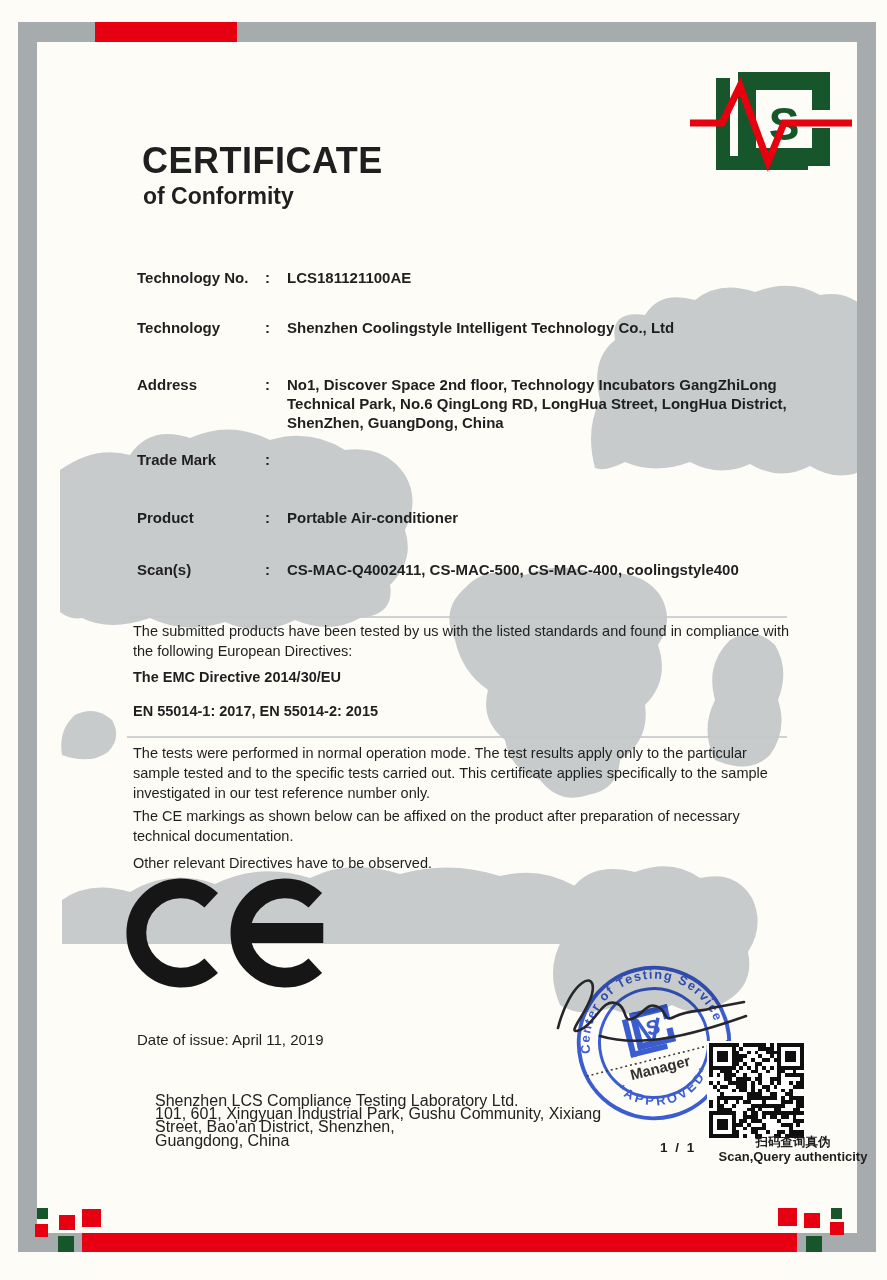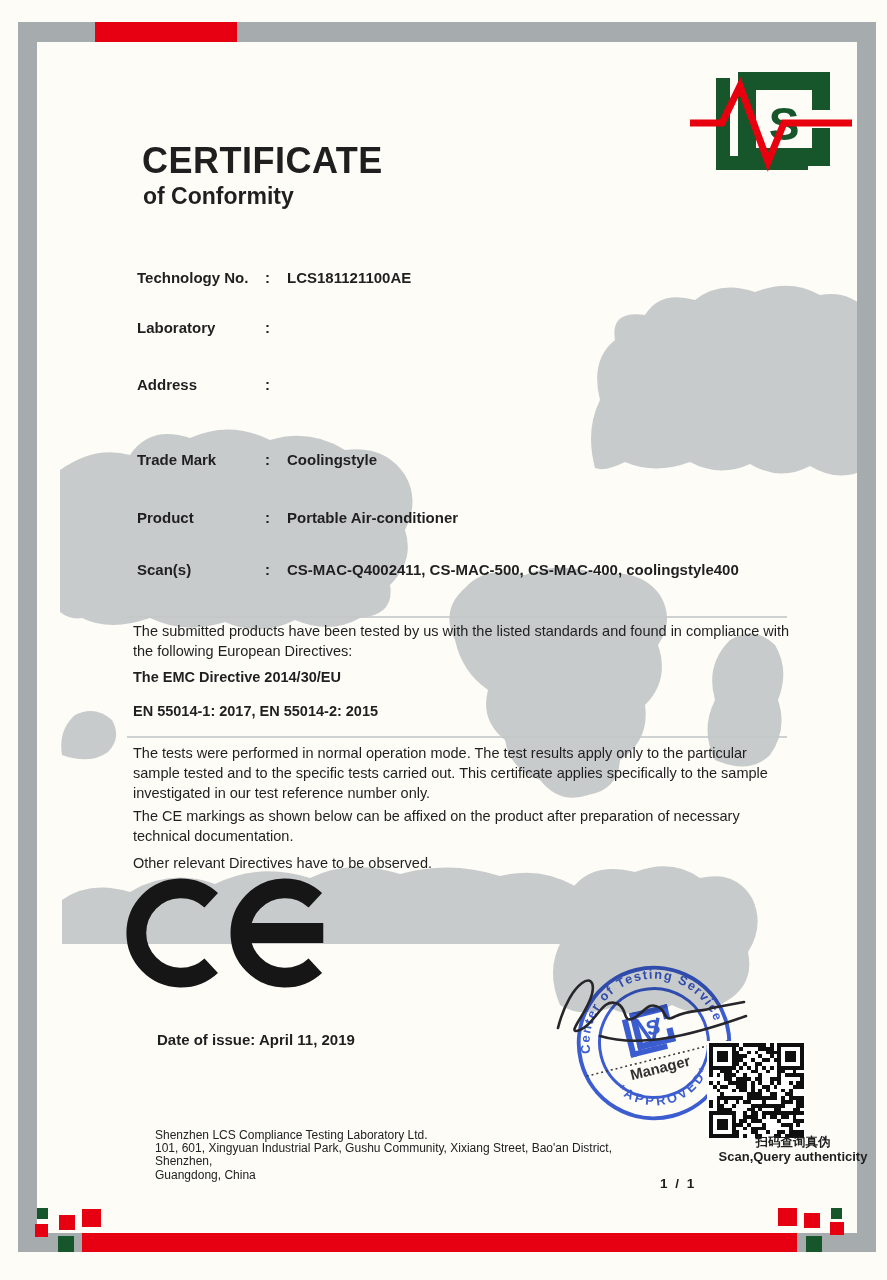--- a/index.html
+++ b/index.html
@@ -19,26 +19,26 @@
   
   #map{position:absolute;left:0;top:0;width:887px;height:1280px;z-index:0;pointer-events:none;}
   
   .z{z-index:2;}
   .title{left:142px;top:141px;font-size:36px;font-weight:bold;letter-spacing:.5px;line-height:40px;}
   .subtitle{left:143px;top:183px;font-size:23px;font-weight:bold;}
   .row{display:grid;grid-template-columns:128px 22px 505px;font-size:15px;font-weight:bold;line-height:19px;left:137px;}
   .para{left:133px;font-size:14.5px;line-height:20px;}
   .para.b{font-weight:bold;}
   .hairline{position:absolute;left:127px;width:660px;height:2px;background:#c3c7c8;opacity:.8;z-index:1;}
-  .date{left:137px;top:1031px;font-size:15px;font-weight:bold;margin-left:20px;}
+  .date{left:137px;top:1031px;font-size:15px;font-weight:normal;}
   
-  .footer{left:155px;top:1129px;width:480px;font-size:12px;line-height:13.2px;color:#222;}
+  .footer{left:155px;top:1094px;width:480px;font-size:16px;line-height:13.2px;color:#222;}
   .fline{display:flex;}
   .fline .c1{width:150px;}
-  .pagenum{left:660px;top:1176px;font-size:13.5px;font-weight:bold;letter-spacing:2px;}
+  .pagenum{left:660px;top:1140px;font-size:13.5px;font-weight:bold;letter-spacing:2px;}
   
   .qr-wrap{left:707px;top:1041px;width:95px;height:95px;background:#fff;padding:2px;z-index:6;}
   .qr{width:100%;height:100%;display:grid;grid-template-columns:repeat(25,1fr);grid-template-rows:repeat(25,1fr);}
   .qr i{background:#0f0f0f;display:block;}
   .qr-caption{left:708px;top:1135px;width:170px;text-align:center;z-index:6;}
   .qr-caption .cn{font-size:12.5px;font-weight:bold;line-height:14px;}
   .qr-caption .en{font-size:13px;font-weight:bold;line-height:15px;}
   
   #stamp{left:555px;top:948px;width:198px;height:190px;z-index:5;mix-blend-mode:multiply;opacity:.92;}
   #signature{left:540px;top:962px;width:218px;height:100px;z-index:5;}
@@ -95,31 +95,32 @@
 
 <div class="abs z title">CERTIFICATE</div>
 <div class="abs z subtitle">of Conformity</div>
 
 <div class="abs z row" style="top:268px;">
   <span>Technology No.</span>
     <span>:</span>
     <span>LCS181121100AE</span>
 </div>
 <div class="abs z row" style="top:318px;">
-  <span>Laboratory</span>
+  <span>Technology</span>
     <span>:</span>
+    <span>Shenzhen Coolingstyle Intelligent Technology Co., Ltd</span>
 </div>
 <div class="abs z row" style="top:375px;">
   <span>Address</span>
     <span>:</span>
+    <span>No1, Discover Space 2nd floor, Technology Incubators GangZhiLong Technical Park, No.6 QingLong RD, LongHua Street, LongHua District, ShenZhen, GuangDong, China</span>
 </div>
 <div class="abs z row" style="top:450px;">
   <span>Trade Mark</span>
     <span>:</span>
-    <span>Coolingstyle</span>
 </div>
 <div class="abs z row" style="top:508px;">
   <span>Product</span>
     <span>:</span>
     <span>Portable Air-conditioner</span>
 </div>
 <div class="abs z row" style="top:560px;">
   <span>Scan(s)</span>
     <span>:</span>
     <span>CS-MAC-Q4002411, CS-MAC-500, CS-MAC-400, coolingstyle400</span>

